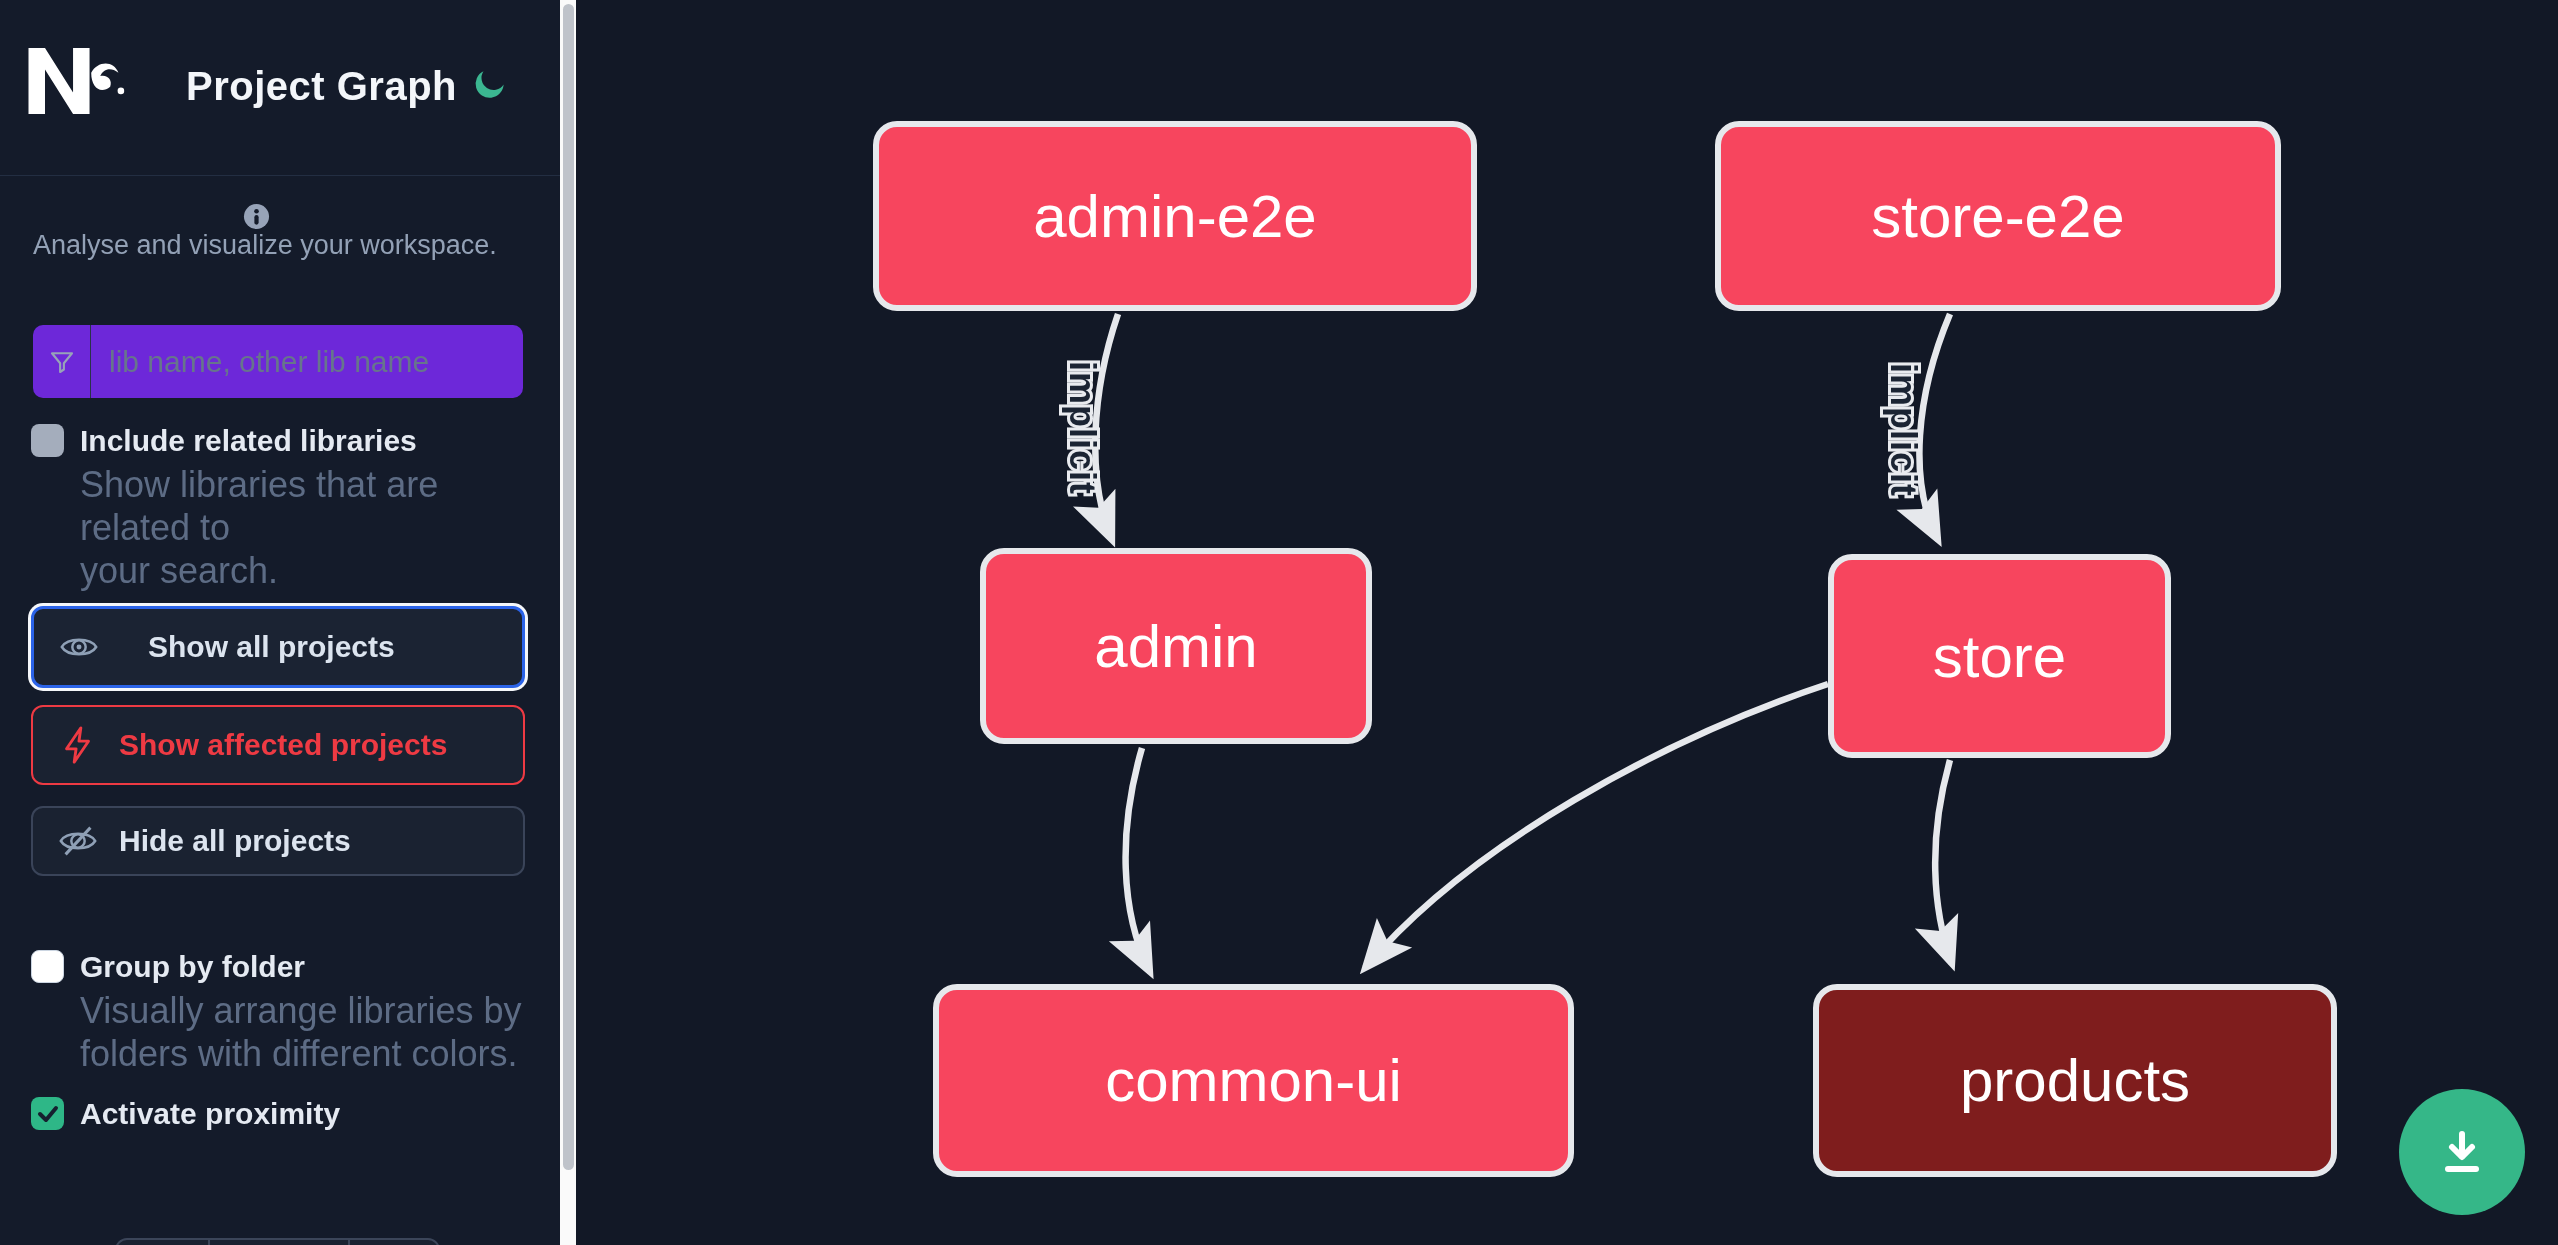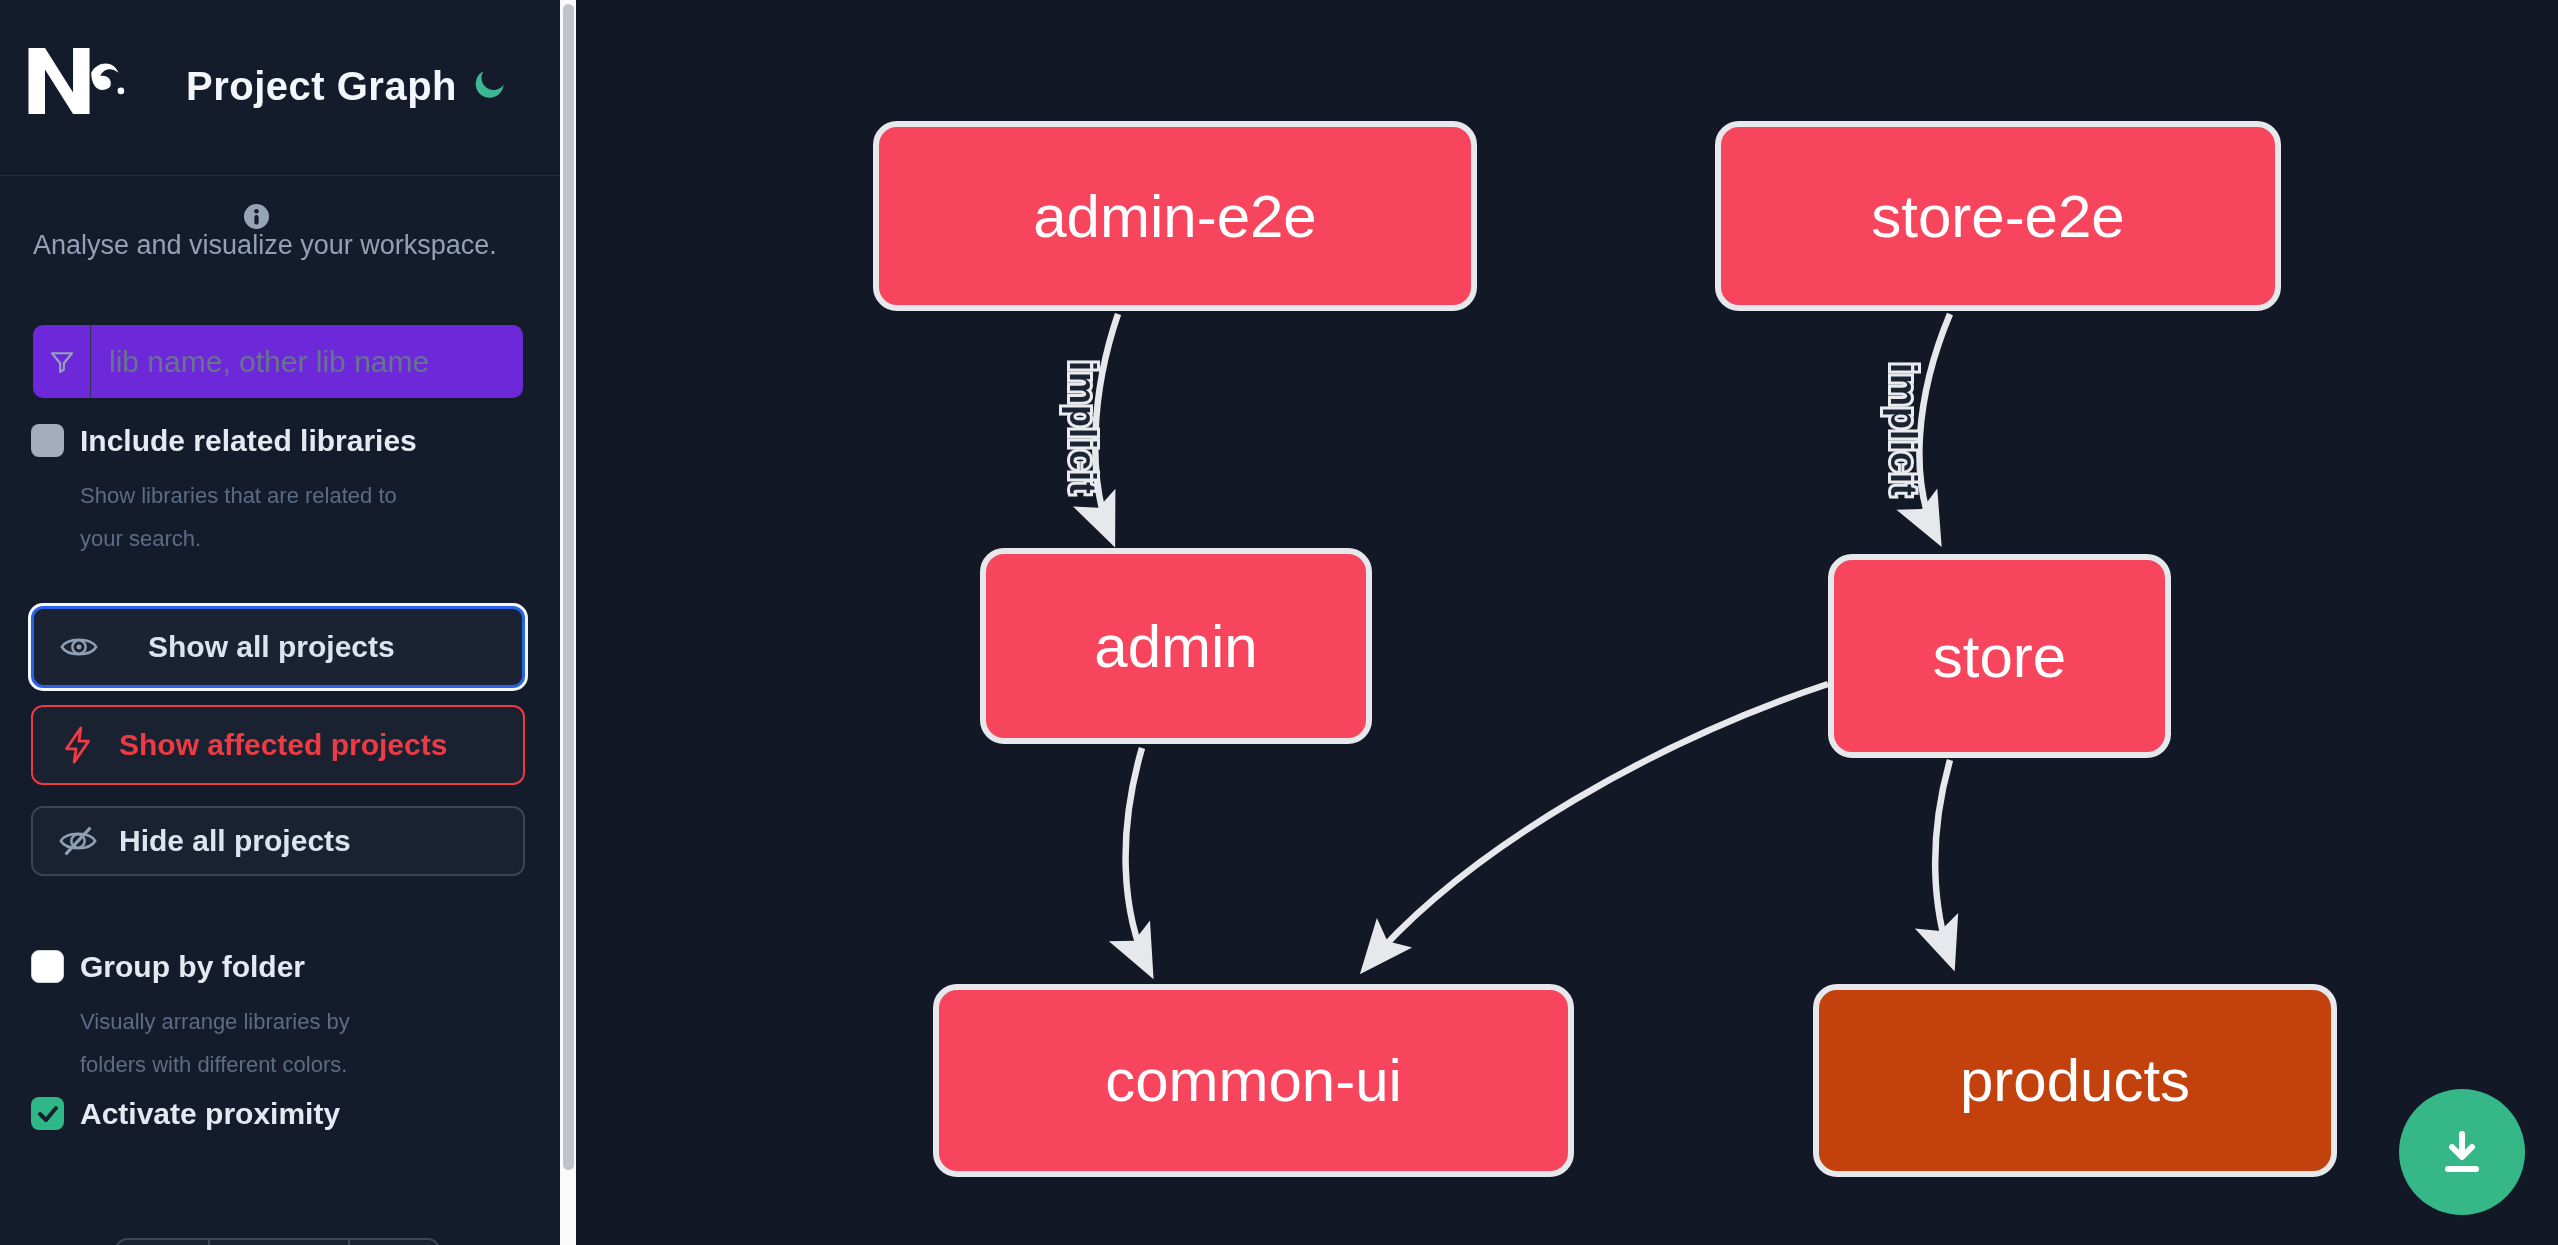--- a/index.html
+++ b/index.html
@@ -21,21 +21,21 @@
   .funnel-cell { width:58px; height:73px; display:flex; align-items:center; justify-content:center; border-right:1px solid #2a3349; flex:none; }
   .search-box input { background:transparent; border:none; outline:none; color:#c6d0de; font-size:30px; font-family:"Liberation Sans",sans-serif; padding:0 18px; width:420px; }
   .search-box input::placeholder { color:#67758c; }
 
   .toggle { position:absolute; left:31px; width:500px; }
   .toggle .cbx { position:absolute; left:0; top:2px; width:33px; height:33px; border-radius:8px; cursor:pointer; }
   .cbx-gray { background:#a4adbc; }
   .cbx-white { background:#ffffff; border:1px solid #cbd5e1; }
   .cbx-green { background:#2eb787; display:flex; align-items:center; justify-content:center; }
   .toggle .t-label { margin-left:49px; font-size:30px; font-weight:600; color:#e5eaf2; line-height:38px; }
-  .toggle .t-desc { margin-left:49px; font-size:22px; color:#5d6c85; line-height:43px; margin-top:14px; }
+  .toggle .t-desc { margin-left:49px; font-size:36px; color:#5d6c85; line-height:43px; margin-top:3px; }
 
   .sb-btn { position:absolute; left:31px; width:494px; border-radius:12px; background:#1a2231; display:flex; align-items:center; cursor:pointer; }
   .btn-show-all { top:606px; height:82px; background:#1b2333; border:3px solid #2b63e8; box-shadow:0 0 0 3px #f5f7fa;gap:28px; }
   .btn-affected { top:705px; height:80px; border:2px solid #ee3a43; }
   .btn-hide { top:806px; height:70px; border:2px solid #3a4459; }
   .sb-btn .b-icon { width:42px; height:42px; margin-left:24px; margin-right:20px; flex:none; }
   .sb-btn .b-label { font-size:30px; font-weight:600; color:#dce4ef; }
   .btn-affected .b-label { color:#ee3a43; }
 
   .segmented { position:absolute; left:115px; top:1238px; width:325px; height:26px; background:#1a2231; border:2px solid #3b4559; border-radius:12px 12px 0 0; display:flex; }
@@ -45,21 +45,21 @@
   .scroll-track { position:absolute; left:560px; top:0; width:16px; height:1245px; background:#fafafa; z-index:6; }
   .scroll-thumb { position:absolute; left:2.5px; top:4px; width:11px; height:1166px; background:#bfc3ca; border-radius:6px; }
 
   
   .canvas { position:absolute; left:576px; top:0; right:0; bottom:0; background:#121826; }
   svg.edges { position:absolute; left:0; top:0; z-index:1; }
   .edge-label { font-size:36px; font-weight:bold; fill:#1b2433; stroke:#e9ebef; stroke-width:6px; paint-order:stroke; letter-spacing:1px; }
 
   .node { position:absolute; z-index:2; border:6px solid #e6e8ec; border-radius:24px; display:flex; align-items:center; justify-content:center; color:#ffffff; font-size:60px; cursor:pointer; }
   .node-app { background:#f7455e; }
-  .node-lib { background:#c2410c; }
+  .node-lib { background:#7f1d1d; }
 
   .fab { position:absolute; left:2399px; top:1089px; width:126px; height:126px; border-radius:50%; background:#35b788; z-index:7; display:flex; align-items:center; justify-content:center; cursor:pointer; }
 </style>
 </head>
 <body>
 
 <div class="canvas"></div>
 
 <svg class="edges" width="2558" height="1245">
   <defs>

